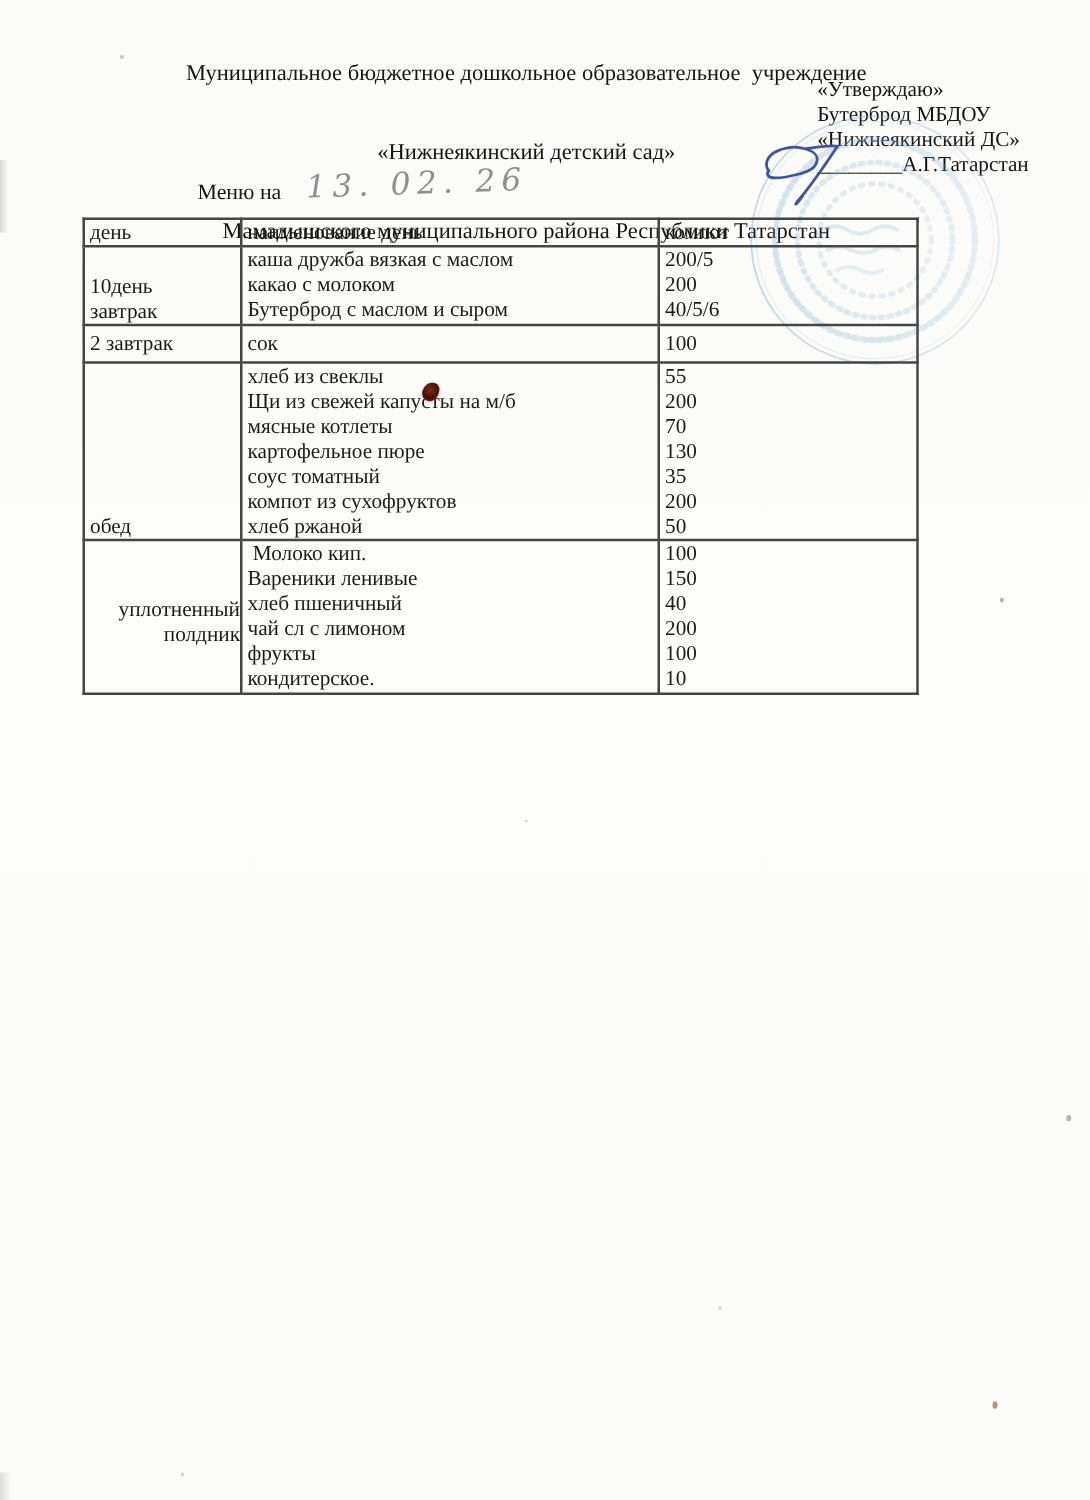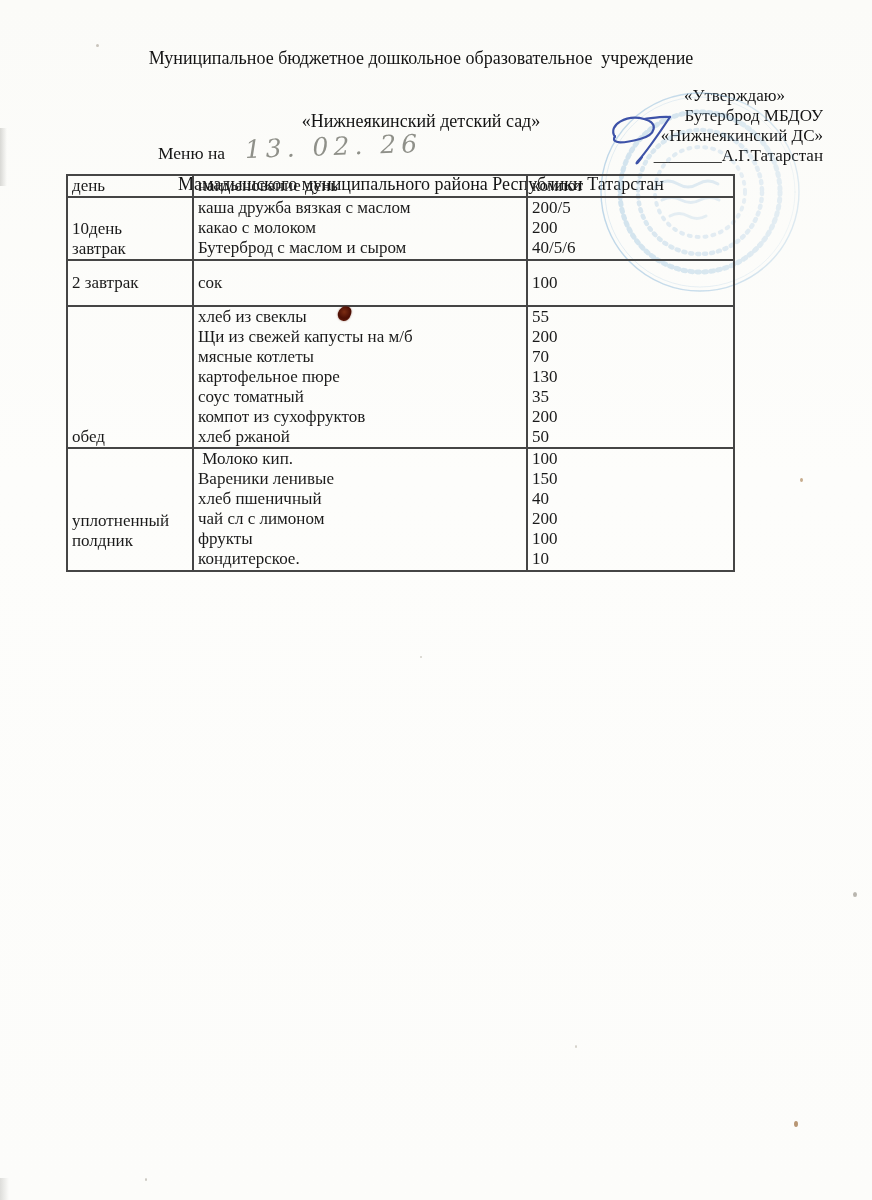--- a/index.html
+++ b/index.html
@@ -15,21 +15,21 @@
   
   .org-header{
     position:absolute;left:0;top:6px;width:842px;
     text-align:center;font-size:18px;line-height:21px;color:#141414;
     white-space:pre-wrap;
   }
 
   
   .approval{
     position:absolute;top:62px;right:49px;
-    text-align:right;font-size:17px;line-height:20px;color:#141414;margin-top:24px;
+    font-size:17px;line-height:20px;color:#141414;
   }
   .approval .utv{padding-right:38px;}
 
   
   .menu-line{
     position:absolute;left:158px;top:136px;
     font-size:17.5px;color:#161616;
   }
   .handwritten{
     display:inline-block;
@@ -51,25 +51,25 @@
   table.menu td,table.menu th{
     border:2px solid #454545;
     padding:0 0 0 4px;
     text-align:left;font-weight:normal;
     white-space:pre-wrap;
     overflow:hidden;
   }
   th.b{font-weight:bold;}
   tr.hdr{height:20px;}
   tr.r1{height:63px;}
-  tr.r2{height:46px;}
+  tr.r2{height:30px;}
   tr.r3{height:142px;}
   tr.r4{height:123px;}
   td.day{vertical-align:bottom;padding-bottom:2px;}
-  td.day.pad{padding-bottom:19px;}
+  td.day.pad{padding-bottom:36px;text-align:right;}
   td.top{vertical-align:top;padding-top:2px;}
   tr.r2 td{vertical-align:middle;}
 
   
   .stamp{position:absolute;left:578px;top:80px;pointer-events:none;}
   .signature{position:absolute;left:595px;top:105px;pointer-events:none;}
 
   
   .stain{
     position:absolute;left:338px;top:306px;width:13px;height:15px;

